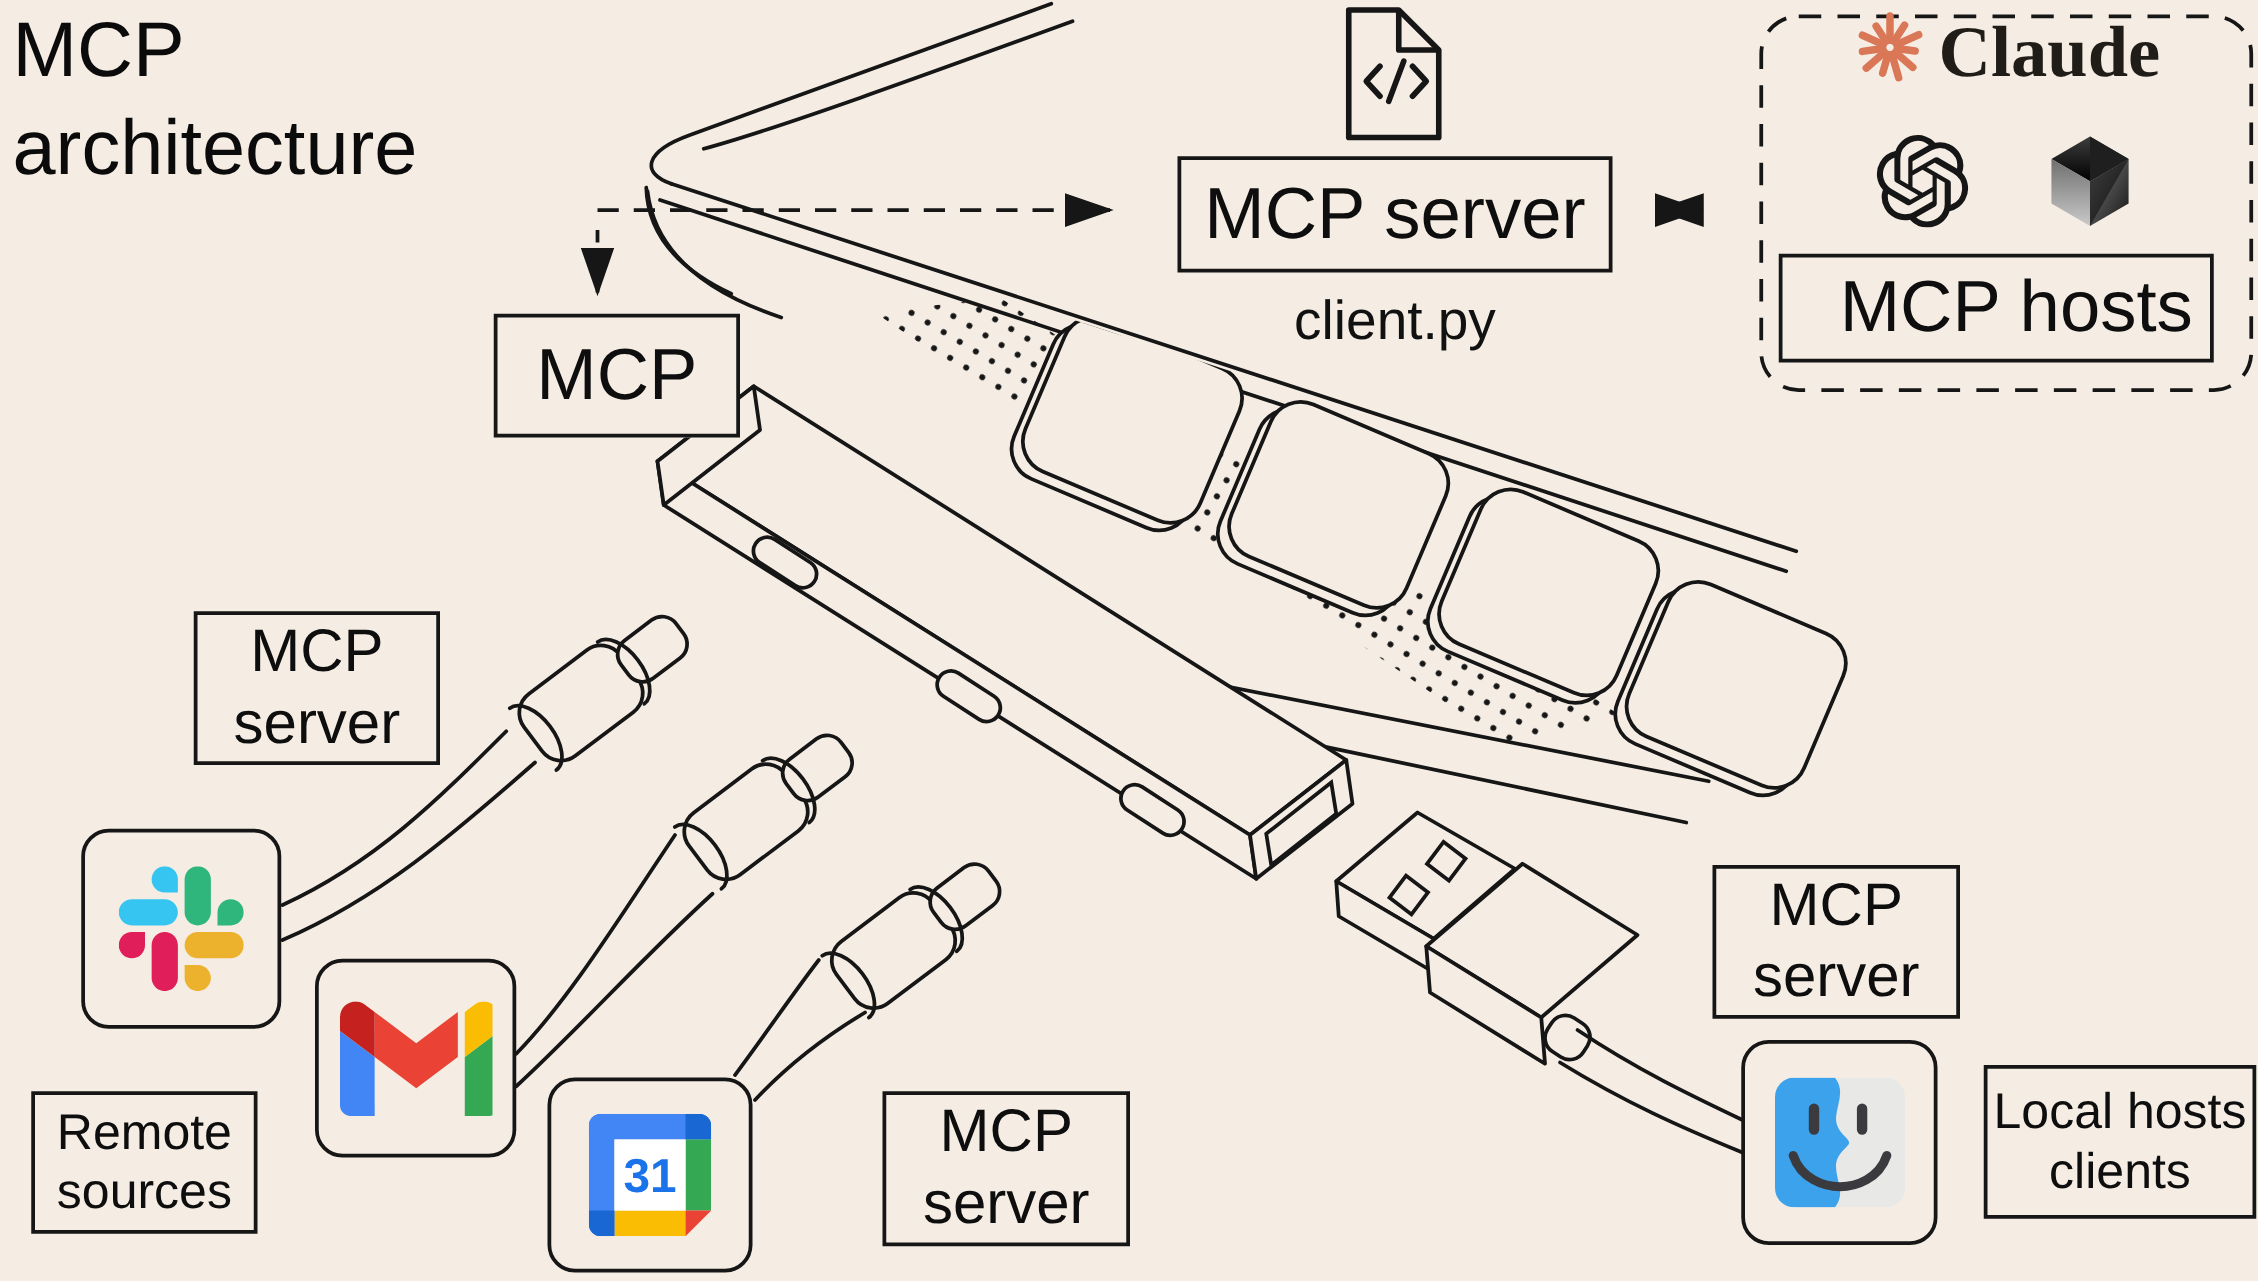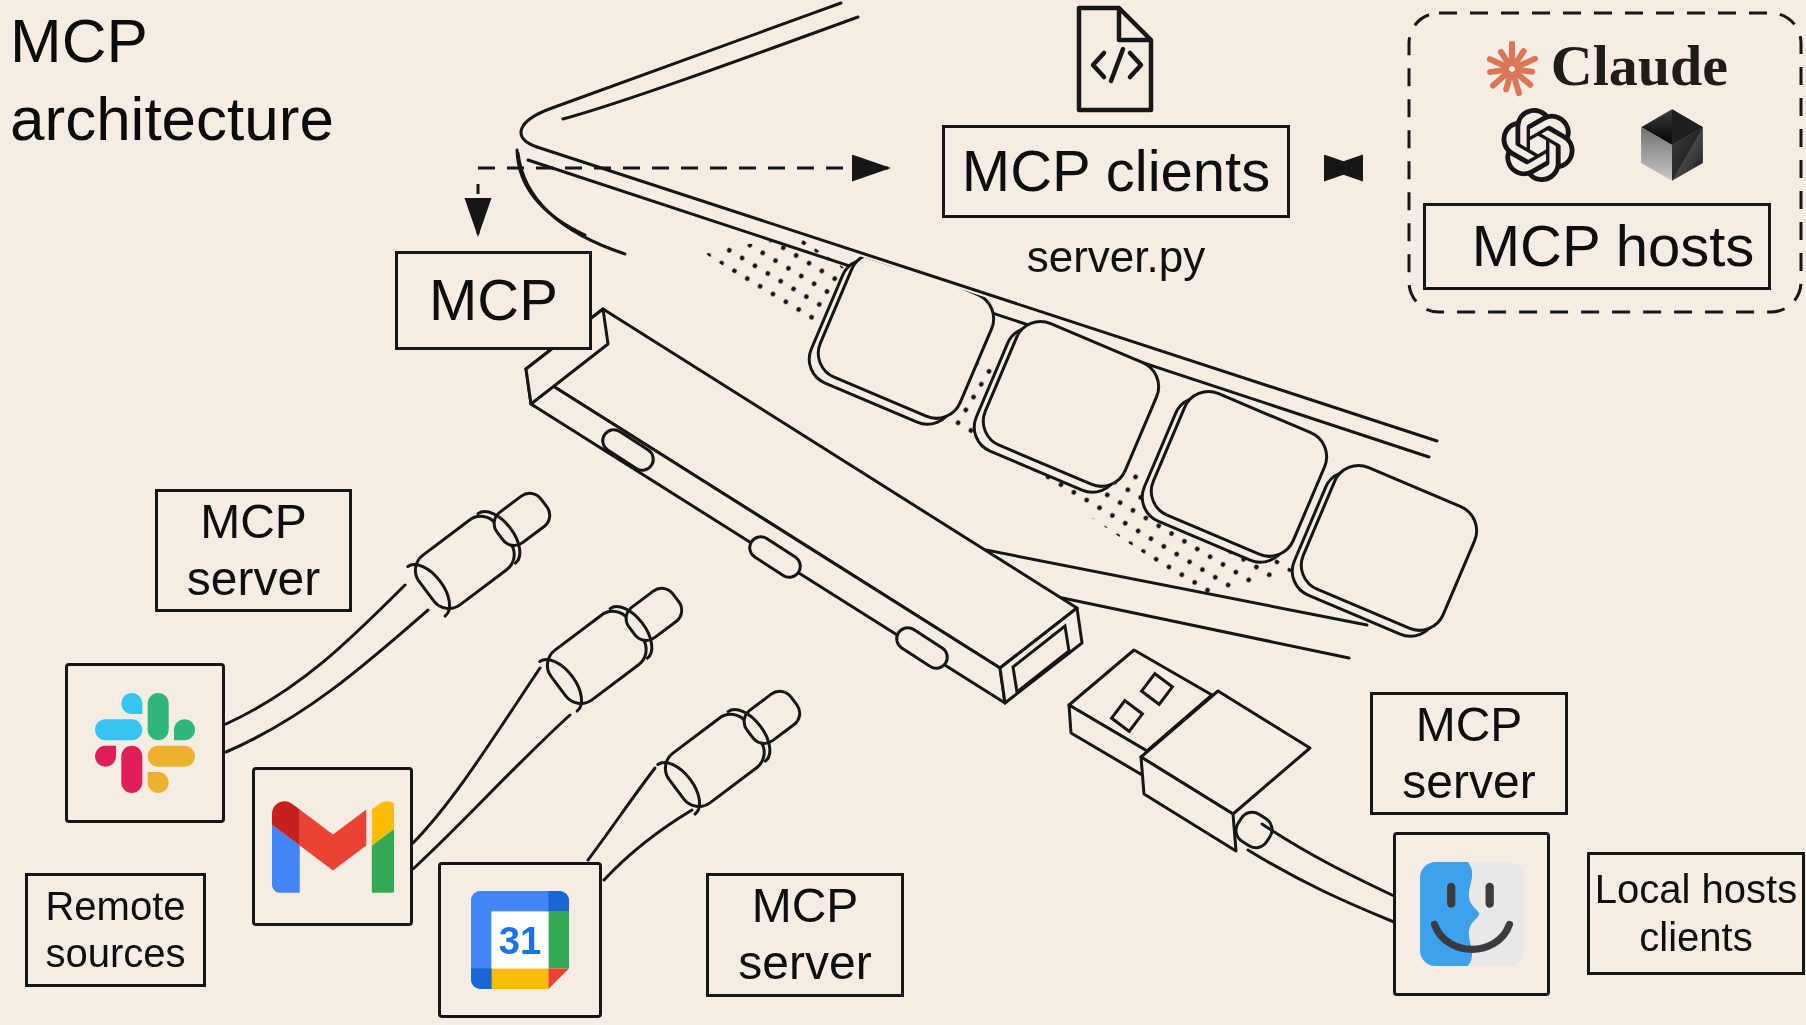--- a/index.html
+++ b/index.html
@@ -7,27 +7,27 @@
        background:#F5EDE4;font-family:"Liberation Sans",sans-serif;color:#111;}
   #art{position:absolute;left:0;top:0;z-index:1;}
   .ln{fill:none;stroke:#161616;stroke-width:3;stroke-linecap:round;}
   .fl{fill:#F5EDE4;stroke:#161616;stroke-width:3;stroke-linejoin:round;}
   .dash{fill:none;stroke:#161616;stroke-width:3;}
   .ov{position:absolute;z-index:2;box-sizing:border-box;}
   .box{position:absolute;z-index:2;box-sizing:border-box;border:3px solid #161616;
        background:#F5EDE4;display:flex;flex-direction:column;align-items:center;
        justify-content:center;text-align:center;font-weight:500;color:#0e0e0e;line-height:1.18;}
   .tile{position:absolute;z-index:2;box-sizing:border-box;border:3px solid #161616;
-        background:#F5EDE4;border-radius:4px;display:flex;align-items:center;justify-content:center;}
+        background:#F5EDE4;border-radius:22px;display:flex;align-items:center;justify-content:center;}
   #title{position:absolute;left:10px;top:2px;z-index:2;font-size:62px;font-weight:500;
          line-height:1.25;color:#0b0b0b;}
   #client-py{position:absolute;left:942px;top:232px;width:348px;z-index:2;text-align:center;
              font-size:44px;font-weight:500;}
-  #claude-row{position:absolute;left:1408px;top:32px;width:395px;z-index:2;display:flex;
-              align-items:flex-end;justify-content:center;gap:10px;}
+  #claude-row{position:absolute;left:1408px;top:8px;width:395px;z-index:2;display:flex;
+              align-items:flex-start;justify-content:center;gap:10px;}
   #claude-word{font-family:"Liberation Serif",serif;font-weight:600;font-size:58px;color:#201d18;}
   #hosts-logos{position:absolute;left:1408px;top:104px;width:395px;z-index:2;display:flex;
                align-items:center;justify-content:center;gap:58px;}
 </style>
 </head>
 <body>
 
 <svg id="art" width="1806" height="1025" viewBox="0 0 1806 1025">
   <defs>
     <pattern id="dotp" width="15" height="15" patternUnits="userSpaceOnUse" patternTransform="rotate(31)">
@@ -134,23 +134,23 @@
 
 <svg class="ov" style="left:1071px;top:1px;" width="92" height="116" viewBox="0 0 92 116">
   <path d="M8,7 H48 L80,39 V109 H8 Z" fill="#F5EDE4" stroke="#161616" stroke-width="4.5" stroke-linejoin="round"></path>
   <path d="M48,7 V39 H80" fill="none" stroke="#161616" stroke-width="4.5" stroke-linejoin="round"></path>
   <path d="M33,52 L22,64 L33,76" fill="none" stroke="#161616" stroke-width="4.5" stroke-linecap="round" stroke-linejoin="round"></path>
   <path d="M40,80 L52,48" fill="none" stroke="#161616" stroke-width="4.5" stroke-linecap="round"></path>
   <path d="M59,52 L70,64 L59,76" fill="none" stroke="#161616" stroke-width="4.5" stroke-linecap="round" stroke-linejoin="round"></path>
 </svg>
 
 <div class="box" style="left:942px;top:125px;width:348px;height:93px;font-size:58px;">
-  <div>MCP clients</div>
-</div>
-<div id="client-py">server.py</div>
+  <div>MCP server</div>
+</div>
+<div id="client-py">client.py</div>
 
 <div id="claude-row">
   <svg width="58" height="60" viewBox="-30 -30 60 60">
     <g stroke="#D97757" stroke-width="6.2" stroke-linecap="round">
       <line x1="0" y1="-6" x2="0" y2="-26" transform="rotate(0)"></line>
       <line x1="0" y1="-6" x2="0" y2="-22" transform="rotate(33)"></line>
       <line x1="0" y1="-6" x2="0" y2="-26" transform="rotate(66)"></line>
       <line x1="0" y1="-6" x2="0" y2="-21" transform="rotate(98)"></line>
       <line x1="0" y1="-6" x2="0" y2="-25" transform="rotate(131)"></line>
       <line x1="0" y1="-6" x2="0" y2="-26" transform="rotate(164)"></line>

